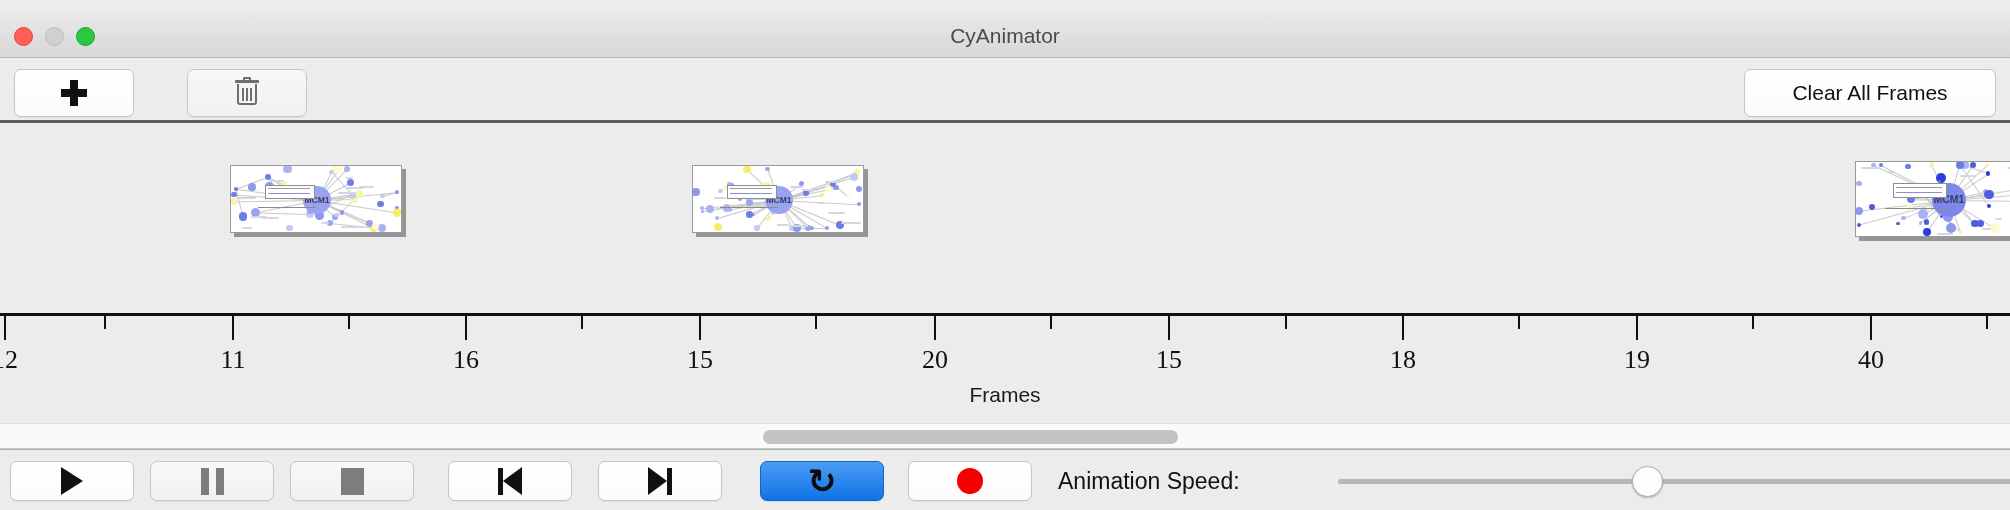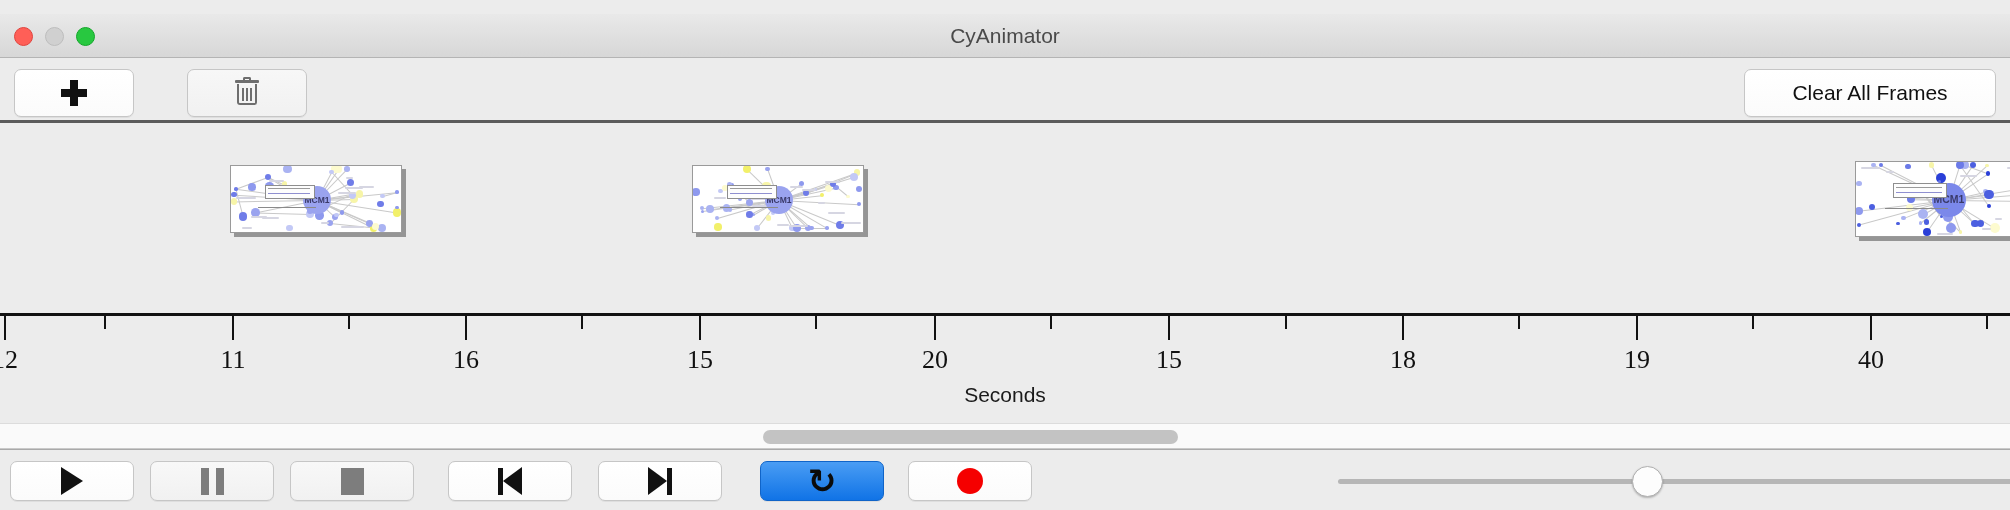--- a/index.html
+++ b/index.html
@@ -486,21 +486,21 @@
         <div class="tick maj" style="left: 1402px;"></div>
         <div class="tlabel" style="left: 1403px;">18</div>
         <div class="tick min" style="left: 1518px;"></div>
         <div class="tick maj" style="left: 1636px;"></div>
         <div class="tlabel" style="left: 1637px;">19</div>
         <div class="tick min" style="left: 1752px;"></div>
         <div class="tick maj" style="left: 1870px;"></div>
         <div class="tlabel" style="left: 1871px;">40</div>
         <div class="tick min" style="left: 1986px;"></div>
       </div>
-    <div class="axis-title">Seconds</div>
+    <div class="axis-title">Frames</div>
   </div>
 
   <div class="scrollzone">
     <div class="sb-thumb"></div>
   </div>
 
   <div class="ctrlbar">
     <div class="cbtn white" id="c-play">
       <span class="ic-play"></span>
     </div>
@@ -524,17 +524,18 @@
           <i></i>
           <b></b>
         </span>
     </div>
     <div class="cbtn blue" id="c-loop">
       <span class="ic-loop">↻</span>
     </div>
     <div class="cbtn white" id="c-rec">
       <span class="ic-rec"></span>
     </div>
+    <div class="speed-label">Animation Speed:</div>
     <div class="slider-track"></div>
     <div class="slider-thumb"></div>
   </div>
 
 </div>
 
 </body></html>

